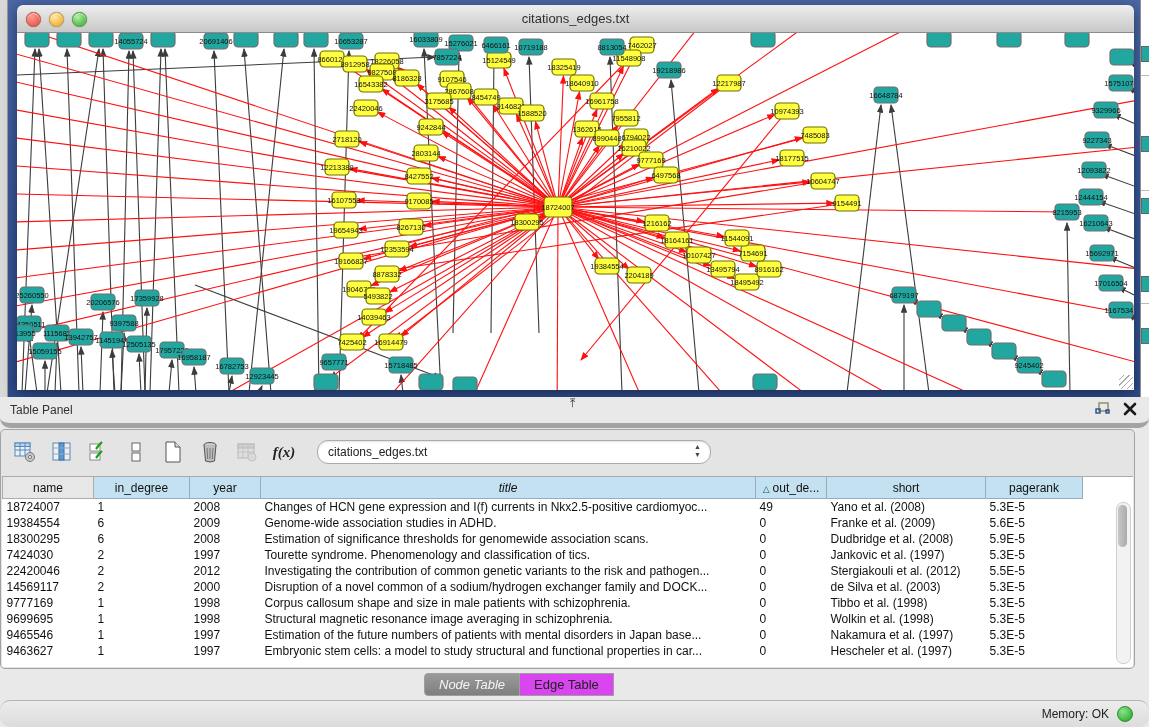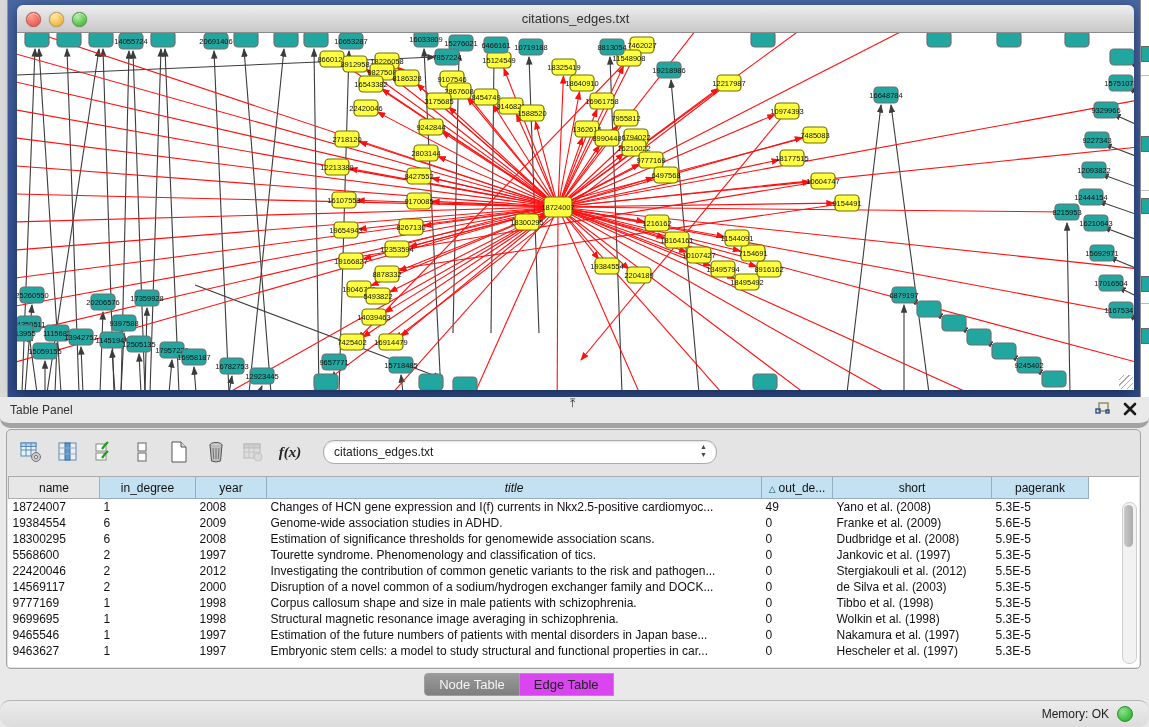--- a/index.html
+++ b/index.html
@@ -28,21 +28,21 @@
   .net-canvas{position:relative;width:1117px;height:357px;background:#FFFFFF;overflow:hidden;}
   .net-canvas svg{position:absolute;left:0;top:0;}
   .grip{position:absolute;right:1px;bottom:1px;width:14px;height:14px;
     background:repeating-linear-gradient(135deg,transparent 0 3px,#AAA 3px 4px);}
   .cursor{position:absolute;left:570px;top:396px;font-size:12px;color:#333;z-index:5;}
   
   .table-panel{position:absolute;left:0;top:397px;width:1149px;height:330px;background:#E9E9E9;}
   .tp-header{height:26px;position:relative;border-bottom:5px solid #a3a3a3;border-radius:10px;}
   .tp-title{position:absolute;left:10px;top:6px;font-size:12px;color:#333;}
   .tp-icons{position:absolute;right:12px;top:4px;display:flex;gap:12px;align-items:center;}
-  .tp-box{position:absolute;left:6px;top:32px;width:1135px;height:240px;
+  .tp-box{position:absolute;left:0;top:32px;width:1135px;height:240px;
     border:1px solid #A3A3A3;border-radius:5px;background:#E4E4E4;box-sizing:border-box;}
   .toolbar{height:44px;display:flex;align-items:center;gap:13px;padding-left:12px;}
   .tbtn{width:24px;height:24px;display:flex;align-items:center;justify-content:center;}
   .fx{font-family:"Liberation Serif",serif;font-style:italic;font-weight:bold;font-size:15px;color:#222;}
   .combo{margin-left:8px;width:392px;height:22px;background:#FFF;border:1px solid #ABABAB;
     border-radius:11px;display:flex;align-items:center;position:relative;
     box-shadow:inset 0 1px 2px rgba(0,0,0,.12);}
   .combo .val{font-size:12px;color:#222;padding-left:10px;flex:1;}
   .combo .step{position:absolute;right:9px;top:2px;font-size:7px;line-height:8px;color:#444;text-align:center;}
   .tablewrap{position:absolute;left:1px;right:1px;top:46px;bottom:1px;background:#FFF;
@@ -53,21 +53,21 @@
   table.grid th.gray{background:#E7E7E7;border-color:#ADADAD;}
   table.grid td{height:16px;padding:0 4px;white-space:nowrap;overflow:hidden;font-size:12px;}
   .sortmark{font-size:9px;color:#14555F;margin-right:3px;}
   .vscroll{position:absolute;right:2px;top:25px;bottom:3px;width:13px;background:#F2F2F2;
     border:1px solid #CFCFCF;border-radius:7px;}
   .vthumb{position:absolute;left:1px;top:2px;width:9px;height:42px;background:linear-gradient(90deg,#C9C9C9,#ABABAB);
     border-radius:5px;}
   .tabs{position:absolute;left:0;right:0;top:276px;display:flex;justify-content:center;}
   .seg{height:21px;line-height:21px;padding:0 14px;font-size:13px;background:#d946ef;
     border:1px solid #9E9E9E;border-left:none;color:#222;}
-  .seg:first-child{border-left:1px solid #9E9E9E;border-radius:4px 0 0 4px;}
+  .seg:first-child{border-left:1px solid #9E9E9E;border-radius:4px 0 0 4px;font-style:italic;}
   .seg:last-child{border-radius:0 4px 4px 0;margin-top:48px;}
   .seg.sel{background:linear-gradient(180deg,#9A9A9A,#7F7F7F);color:#F5F5F5;}
   .statusbar{position:absolute;left:0;bottom:0;width:1149px;height:26px;
     background:linear-gradient(180deg,#ECECEC,#DCDCDC);border-top:1px solid #B5B5B5;border-radius:10px;}
   .mem{position:absolute;right:40px;top:6px;font-size:12px;color:#222;}
   .memdot{position:absolute;right:16px;top:5px;width:14px;height:14px;border-radius:50%;
     background:radial-gradient(circle at 35% 30%,#8FE08F,#3FBF3F 65%,#2E9B2E);border:1px solid #2E8B2E;}
 </style>
 </head>
 <body>
@@ -846,21 +846,21 @@
             <tr>
               <td>18300295</td>
               <td>6</td>
               <td>2008</td>
               <td>Estimation of significance thresholds for genomewide association scans.</td>
               <td>0</td>
               <td>Dudbridge et al. (2008)</td>
               <td>5.9E-5</td>
             </tr>
             <tr>
-              <td>5568600</td>
+              <td>7424030</td>
               <td>2</td>
               <td>1997</td>
               <td>Tourette syndrome. Phenomenology and classification of tics.</td>
               <td>0</td>
               <td>Jankovic et al. (1997)</td>
               <td>5.3E-5</td>
             </tr>
             <tr>
               <td>22420046</td>
               <td>2</td>

